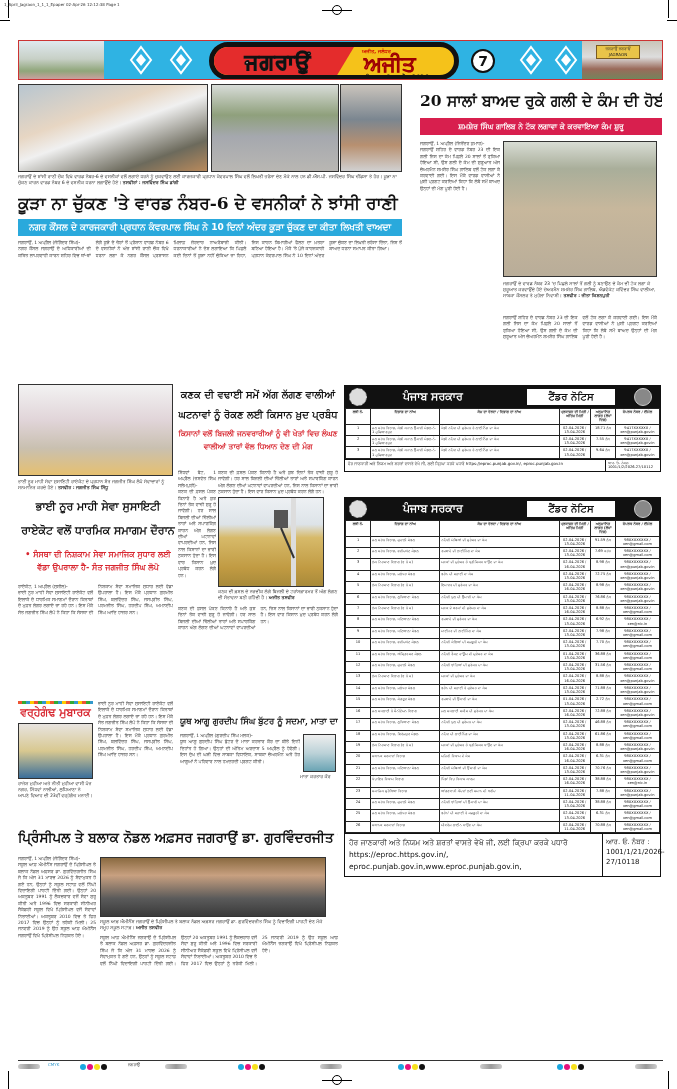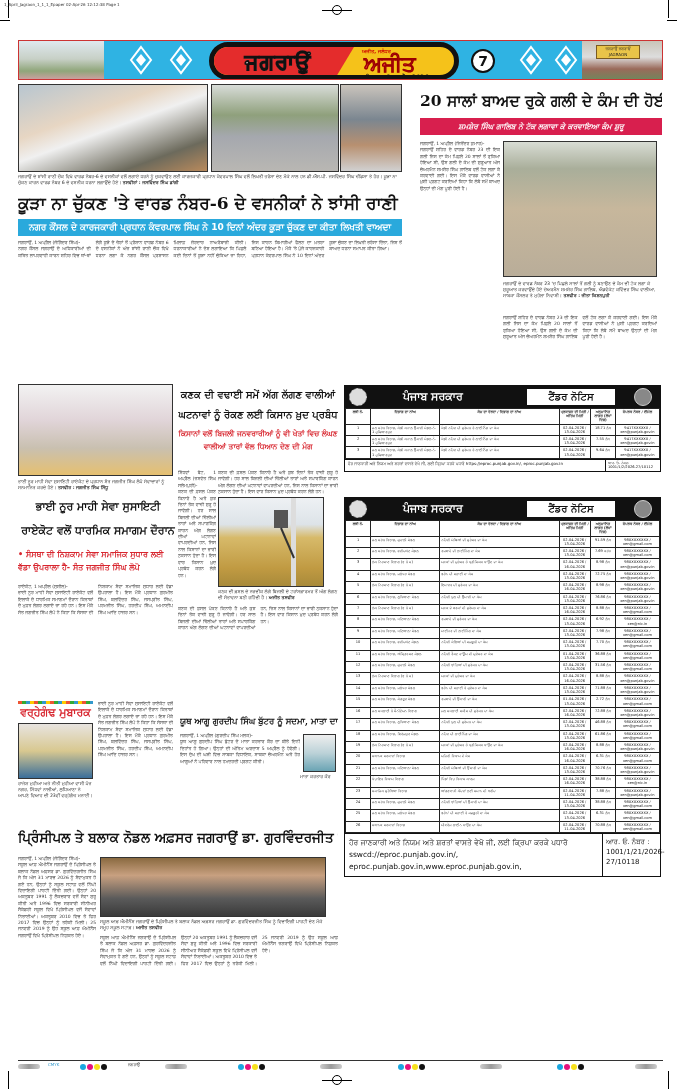--- a/index.html
+++ b/index.html
@@ -131,21 +131,21 @@
 <div class="headline" style="left:18px;top:190px;width:384px;height:26px;font-size:17px;line-height:26px;">ਕੂੜਾ ਨਾ ਚੁੱਕਣ 'ਤੇ ਵਾਰਡ ਨੰਬਰ-6 ਦੇ ਵਸਨੀਕਾਂ ਨੇ ਝਾਂਸੀ ਰਾਣੀ ਚੌਕ ਵਿਖੇ ਲਗਾਇਆ ਧਰਨਾ</div>
 <div class="subbar" style="left:18px;top:219px;width:384px;height:17px;background:#2aa9dc;font-size:9px;justify-content:center;">
   <span>ਨਗਰ ਕੌਂਸਲ ਦੇ ਕਾਰਜਕਾਰੀ ਪ੍ਰਧਾਨ ਕੰਵਰਪਾਲ ਸਿੰਘ ਨੇ 10 ਦਿਨਾਂ ਅੰਦਰ ਕੂੜਾ ਚੁੱਕਣ ਦਾ ਕੀਤਾ ਲਿਖਤੀ ਵਾਅਦਾ</span>
 </div>
 <div class="bodytext" style="left:18px;top:240px;width:384px;height:125px;column-count:5;column-gap:5px;">
   <span>ਜਗਰਾਉਂ, 1 ਅਪ੍ਰੈਲ (ਜੋਗਿੰਦਰ ਸਿੰਘ)-</span>
   <span>ਨਗਰ ਕੌਂਸਲ ਜਗਰਾਉਂ ਦੇ ਅਧਿਕਾਰੀਆਂ ਦੀ ਕਥਿਤ ਲਾਪਰਵਾਹੀ ਕਾਰਨ ਸ਼ਹਿਰ ਵਿਚ ਥਾਂ-ਥਾਂ ਲੱਗੇ ਕੂੜੇ ਦੇ ਢੇਰਾਂ ਤੋਂ ਪ੍ਰੇਸ਼ਾਨ ਵਾਰਡ ਨੰਬਰ 6 ਦੇ ਵਸਨੀਕਾਂ ਨੇ ਅੱਜ ਝਾਂਸੀ ਰਾਣੀ ਚੌਕ ਵਿਖੇ ਧਰਨਾ ਲਗਾ ਕੇ ਨਗਰ ਕੌਂਸਲ ਪ੍ਰਸ਼ਾਸਨ ਖ਼ਿਲਾਫ਼ ਜ਼ੋਰਦਾਰ ਨਾਅਰੇਬਾਜ਼ੀ ਕੀਤੀ। ਧਰਨਾਕਾਰੀਆਂ ਨੇ ਦੋਸ਼ ਲਗਾਇਆ ਕਿ ਪਿਛਲੇ ਕਈ ਦਿਨਾਂ ਤੋਂ ਕੂੜਾ ਨਹੀਂ ਚੁੱਕਿਆ ਜਾ ਰਿਹਾ, ਜਿਸ ਕਾਰਨ ਬਿਮਾਰੀਆਂ ਫੈਲਣ ਦਾ ਖ਼ਤਰਾ ਬਣਿਆ ਹੋਇਆ ਹੈ। ਮੌਕੇ 'ਤੇ ਪੁੱਜੇ ਕਾਰਜਕਾਰੀ ਪ੍ਰਧਾਨ ਕੰਵਰਪਾਲ ਸਿੰਘ ਨੇ 10 ਦਿਨਾਂ ਅੰਦਰ ਕੂੜਾ ਚੁੱਕਣ ਦਾ ਲਿਖਤੀ ਭਰੋਸਾ ਦਿੱਤਾ, ਜਿਸ ਤੋਂ ਬਾਅਦ ਧਰਨਾ ਸਮਾਪਤ ਕੀਤਾ ਗਿਆ।</span>
 </div>
 
 <div class="headline" style="left:420px;top:88px;width:242px;height:26px;font-size:15.5px;line-height:26px;">20 ਸਾਲਾਂ ਬਾਅਦ ਰੁਕੇ ਗਲੀ ਦੇ ਕੰਮ ਦੀ ਹੋਈ ਸ਼ੁਰੂਆਤ</div>
-<div class="subbar" style="left:420px;top:118px;width:242px;height:17px;background:#d81f4e;font-size:7.5px;font-style:italic;">
+<div class="subbar" style="left:420px;top:118px;width:242px;height:17px;background:#d81f4e;font-size:7.5px;">
   <span>ਸ਼ਮਸ਼ੇਰ ਸਿੰਘ ਗਾਲਿਬ ਨੇ ਟੱਕ ਲਗਾਵਾ ਕੇ ਕਰਵਾਇਆ ਕੰਮ ਸ਼ੁਰੂ</span>
 </div>
 <div class="bodytext" style="left:420px;top:141px;width:80px;height:138px;">
   <span>ਜਗਰਾਉਂ, 1 ਅਪ੍ਰੈਲ (ਜਿਤੇਂਦਰ ਕੁਮਾਰ)-</span>
   <span>ਜਗਰਾਉਂ ਸ਼ਹਿਰ ਦੇ ਵਾਰਡ ਨੰਬਰ 23 ਦੀ ਇਕ ਗਲੀ ਜਿਸ ਦਾ ਕੰਮ ਪਿਛਲੇ 20 ਸਾਲਾਂ ਤੋਂ ਰੁਕਿਆ ਹੋਇਆ ਸੀ, ਉਸ ਗਲੀ ਦੇ ਕੰਮ ਦੀ ਸ਼ੁਰੂਆਤ ਅੱਜ ਚੇਅਰਮੈਨ ਸ਼ਮਸ਼ੇਰ ਸਿੰਘ ਗਾਲਿਬ ਵਲੋਂ ਟੱਕ ਲਗਾ ਕੇ ਕਰਵਾਈ ਗਈ। ਇਸ ਮੌਕੇ ਵਾਰਡ ਵਾਸੀਆਂ ਨੇ ਖ਼ੁਸ਼ੀ ਪ੍ਰਗਟ ਕਰਦਿਆਂ ਕਿਹਾ ਕਿ ਲੰਬੇ ਸਮੇਂ ਬਾਅਦ ਉਨ੍ਹਾਂ ਦੀ ਮੰਗ ਪੂਰੀ ਹੋਈ ਹੈ।</span>
 </div>
 <div class="photo p4"></div>
 <div class="caption" style="left:503px;top:281px;width:154px;height:30px;">
   <span>ਜਗਰਾਉਂ ਦੇ ਵਾਰਡ ਨੰਬਰ 23 'ਚ ਪਿਛਲੇ ਸਾਲਾਂ ਤੋਂ ਗਲੀ ਨੂੰ ਬਣਾਉਣ ਦੇ ਕੰਮ ਦੀ ਟੱਕ ਲਗਾ ਕੇ ਸ਼ੁਰੂਆਤ ਕਰਵਾਉਂਦੇ ਹੋਏ ਚੇਅਰਮੈਨ ਸ਼ਮਸ਼ੇਰ ਸਿੰਘ ਗਾਲਿਬ, ਐਡਵੋਕੇਟ ਕਵਿੰਦਰ ਸਿੰਘ ਵਾਲੀਆ, ਸਾਬਕਾ ਕੌਂਸਲਰ ਤੇ ਮੁਹੱਲਾ ਨਿਵਾਸੀ।</span>
   <span class="credit">ਤਸਵੀਰ : ਜੀਤਾ ਕਿਸ਼ਨਪੁਰੀ</span>
@@ -153,21 +153,21 @@
 <div class="bodytext" style="left:503px;top:315px;width:154px;height:60px;column-count:2;column-gap:5px;">
   <span>ਜਗਰਾਉਂ ਸ਼ਹਿਰ ਦੇ ਵਾਰਡ ਨੰਬਰ 23 ਦੀ ਇਕ ਗਲੀ ਜਿਸ ਦਾ ਕੰਮ ਪਿਛਲੇ 20 ਸਾਲਾਂ ਤੋਂ ਰੁਕਿਆ ਹੋਇਆ ਸੀ, ਉਸ ਗਲੀ ਦੇ ਕੰਮ ਦੀ ਸ਼ੁਰੂਆਤ ਅੱਜ ਚੇਅਰਮੈਨ ਸ਼ਮਸ਼ੇਰ ਸਿੰਘ ਗਾਲਿਬ ਵਲੋਂ ਟੱਕ ਲਗਾ ਕੇ ਕਰਵਾਈ ਗਈ। ਇਸ ਮੌਕੇ ਵਾਰਡ ਵਾਸੀਆਂ ਨੇ ਖ਼ੁਸ਼ੀ ਪ੍ਰਗਟ ਕਰਦਿਆਂ ਕਿਹਾ ਕਿ ਲੰਬੇ ਸਮੇਂ ਬਾਅਦ ਉਨ੍ਹਾਂ ਦੀ ਮੰਗ ਪੂਰੀ ਹੋਈ ਹੈ।</span>
 </div>
 
 <div class="photo p5"></div>
 <div class="caption" style="left:18px;top:479px;width:155px;height:13px;">
   <span>ਭਾਈ ਨੂਰ ਮਾਹੀ ਸੇਵਾ ਸੁਸਾਇਟੀ ਰਾਏਕੋਟ ਦੇ ਪ੍ਰਧਾਨ ਸੰਤ ਜਗਜੀਤ ਸਿੰਘ ਲੋਪੋ ਸੇਵਾਦਾਰਾਂ ਨੂੰ ਸਨਮਾਨਿਤ ਕਰਦੇ ਹੋਏ।</span>
   <span class="credit">ਤਸਵੀਰ : ਜਗਜੀਤ ਸਿੰਘ ਸਿੱਧੂ</span>
 </div>
 <div class="headline" style="left:18px;top:495px;width:160px;height:48px;font-size:11px;line-height:24px;white-space:normal;text-align:center;">ਭਾਈ ਨੂਰ ਮਾਹੀ ਸੇਵਾ ਸੁਸਾਇਟੀ ਰਾਏਕੋਟ ਵਲੋਂ ਧਾਰਮਿਕ ਸਮਾਗਮ ਦੌਰਾਨ ਕਿਤਾਬਾਂ ਦੇ ਮੁਫ਼ਤ ਲੰਗਰ ਲਗਾਏ</div>
-<div class="redhead" style="left:18px;top:548px;width:160px;height:28px;font-size:8px;line-height:13px;text-align:left;">
+<div class="redhead" style="left:18px;top:548px;width:160px;height:28px;font-size:8px;line-height:13px;text-align:center;">
   <span class="bullet-dot">•</span>
   <span>ਸੰਸਥਾ ਦੀ ਨਿਸ਼ਕਾਮ ਸੇਵਾ ਸਮਾਜਿਕ ਸੁਧਾਰ ਲਈ ਵੱਡਾ ਉਪਰਾਲਾ ਹੈ- ਸੰਤ ਜਗਜੀਤ ਸਿੰਘ ਲੋਪੋ</span>
 </div>
 <div class="bodytext" style="left:18px;top:584px;width:155px;height:115px;column-count:2;column-gap:5px;">
   <span>ਰਾਏਕੋਟ, 1 ਅਪ੍ਰੈਲ (ਸੁਸ਼ੀਲ)-</span>
   <span>ਭਾਈ ਨੂਰ ਮਾਹੀ ਸੇਵਾ ਸੁਸਾਇਟੀ ਰਾਏਕੋਟ ਵਲੋਂ ਇਲਾਕੇ ਦੇ ਧਾਰਮਿਕ ਸਮਾਗਮਾਂ ਦੌਰਾਨ ਕਿਤਾਬਾਂ ਦੇ ਮੁਫ਼ਤ ਲੰਗਰ ਲਗਾਏ ਜਾ ਰਹੇ ਹਨ। ਇਸ ਮੌਕੇ ਸੰਤ ਜਗਜੀਤ ਸਿੰਘ ਲੋਪੋ ਨੇ ਕਿਹਾ ਕਿ ਸੰਸਥਾ ਦੀ ਨਿਸ਼ਕਾਮ ਸੇਵਾ ਸਮਾਜਿਕ ਸੁਧਾਰ ਲਈ ਵੱਡਾ ਉਪਰਾਲਾ ਹੈ। ਇਸ ਮੌਕੇ ਪ੍ਰਧਾਨ ਗੁਰਮੀਤ ਸਿੰਘ, ਬਲਵਿੰਦਰ ਸਿੰਘ, ਜਸਪ੍ਰੀਤ ਸਿੰਘ, ਪਰਮਜੀਤ ਸਿੰਘ, ਹਰਦੀਪ ਸਿੰਘ, ਅਮਨਦੀਪ ਸਿੰਘ ਆਦਿ ਹਾਜ਼ਰ ਸਨ।</span>
 </div>
 
 <div class="confetti"></div>
 <div class="redhead" style="left:18px;top:705px;width:75px;height:16px;font-size:11px;line-height:16px;">ਵਰ੍ਹੇਗੰਢ ਮੁਬਾਰਕ</div>
@@ -515,21 +515,21 @@
           <td>ਸੀਵਰੇਜ ਲਾਈਨ ਪਾਉਣ ਦਾ ਕੰਮ</td>
           <td class="c">02-04-2026 / 11-04-2026</td>
           <td class="c">70.88 ਲੱਖ</td>
           <td class="c">98XXXXXXXX / xen@gmail.com</td>
         </tr>
       </tbody>
   </table>
   <div class="t-footer">
     <div class="t2-footer-text">
       <div>ਹੋਰ ਜਾਣਕਾਰੀ ਅਤੇ ਨਿਯਮ ਅਤੇ ਸ਼ਰਤਾਂ ਵਾਸਤੇ ਵੇਖੋ ਜੀ, ਲਈ ਕ੍ਰਿਪਾ ਕਰਕੇ ਪਧਾਰੋ</div>
-      <div>sswcd://eproc.punjab.gov.in/, eproc.punjab.gov.in,www.eproc.punjab.gov.in,</div>
+      <div>https://eproc.https.gov.in/, eproc.punjab.gov.in,www.eproc.punjab.gov.in,</div>
     </div>
     <div class="t2-footer-ref">ਆਰ. ਓ. ਨੰਬਰ : 1001/1/21/2026-27/10118</div>
   </div>
 </div>
 
 <div class="rule" style="left:18px;top:1060px;width:645px;"></div>
 <div class="grey-pill" style="left:18px;"></div>
 <span style="position:absolute;left:48px;top:1062px;font-size:4px;color:#39c;">CMYK</span>
 <div class="colorbar" id="cb1" style="left:80px;">
     <span class="dot" style="background: rgb(26, 167, 224);"></span>

